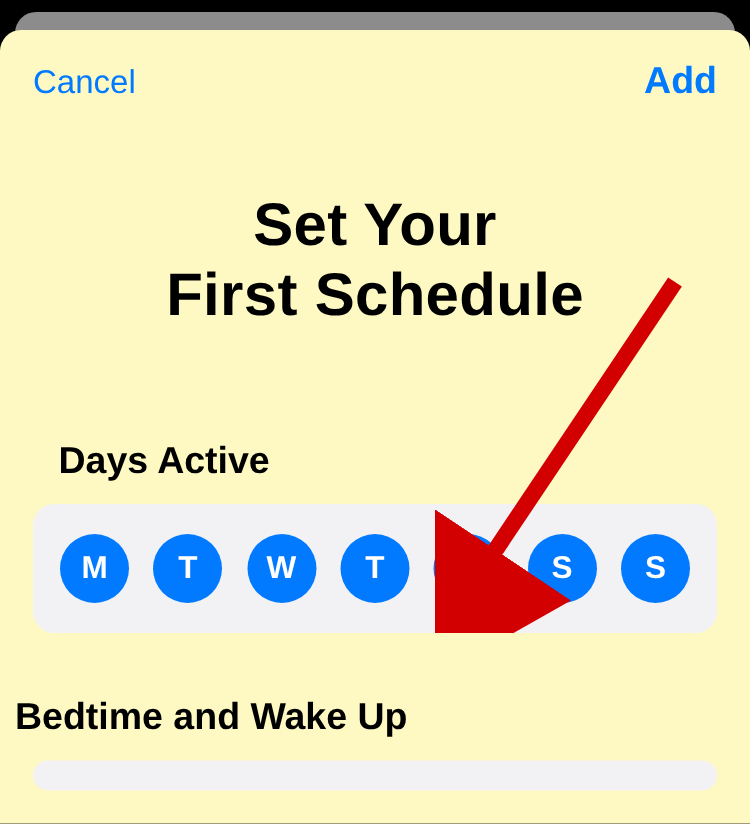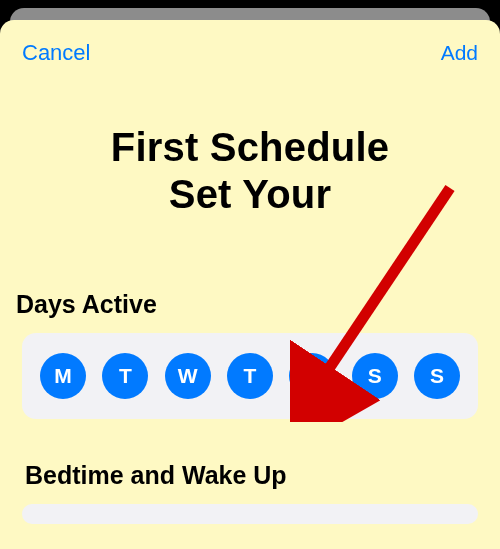--- a/index.html
+++ b/index.html
@@ -41,37 +41,37 @@
       align-items: center;
       padding: 20px 22px 0 22px;
     }
     .nav-left {
       color: #007aff;
       font-size: 22px;
       font-weight: 400;
     }
     .nav-right {
       color: #007aff;
-      font-size: 21px;
-      font-weight: 400;
+      font-size: 25px;
+      font-weight: 700;
     }
     .title {
       text-align: center;
       font-size: 40px;
       font-weight: 700;
       line-height: 1.18;
       color: #000;
       margin-top: 58px;
       letter-spacing: 0.2px;
     }
     .section-label {
       font-size: 25px;
       font-weight: 700;
       color: #000;
-      padding: 0 16px;
+      padding: 0 39px;
       margin-top: 72px;
     }
     .days-container {
       margin: 14px 22px 0 22px;
       background: #f2f2f5;
       border-radius: 14px;
       padding: 20px 18px;
       display: flex;
       justify-content: space-between;
       align-items: center;
@@ -85,21 +85,21 @@
       display: flex;
       align-items: center;
       justify-content: center;
       font-size: 21px;
       font-weight: 600;
     }
     .section-label-2 {
       font-size: 25px;
       font-weight: 700;
       color: #000;
-      padding: 0 25px;
+      padding: 0 10px;
       margin-top: 42px;
     }
     .card-below {
       margin: 14px 22px 0 22px;
       background: #f2f2f5;
       border-radius: 14px;
       height: 20px;
     }
     .arrow {
       position: absolute;
@@ -114,22 +114,22 @@
 <div class="sheet-behind"></div>
 
 <div class="sheet">
 
   <div class="nav-bar">
     <div class="nav-left">Cancel</div>
     <div class="nav-right">Add</div>
   </div>
 
   <div class="title">
+    <div>Set Your</div>
     <div>First Schedule</div>
-    <div>Set Your</div>
   </div>
 
   <div class="section-label">Days Active</div>
 
   <div class="days-container">
     <div class="day-circle">M</div>
     <div class="day-circle">T</div>
     <div class="day-circle">W</div>
     <div class="day-circle">T</div>
     <div class="day-circle">F</div>

